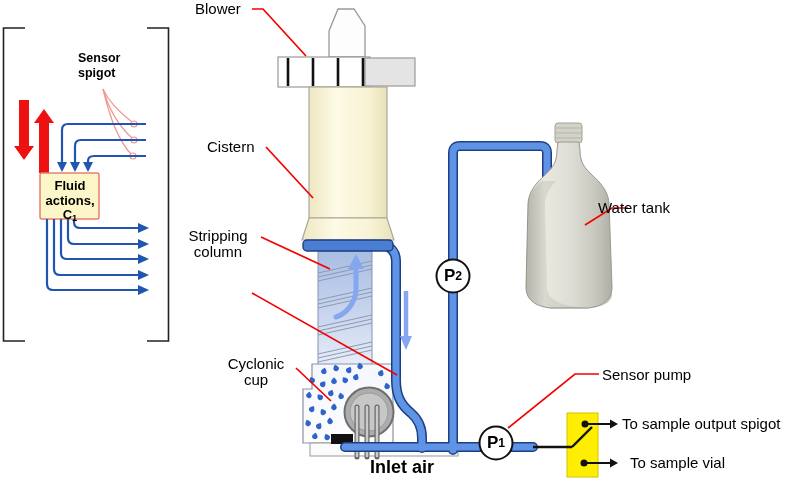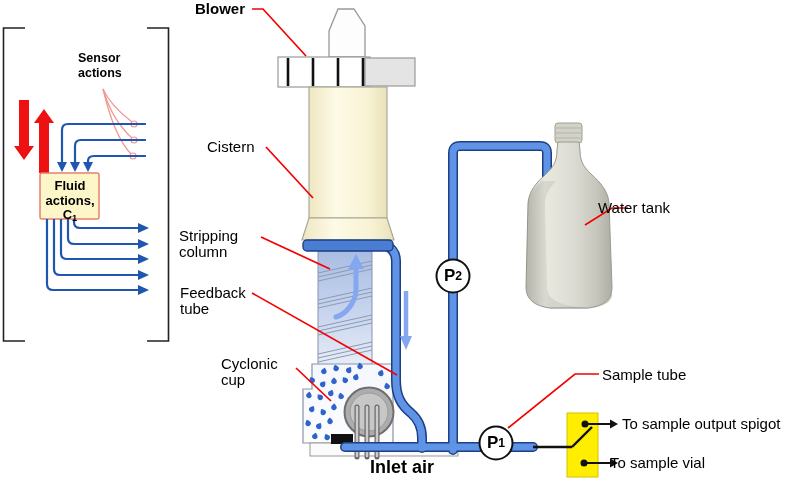--- a/index.html
+++ b/index.html
@@ -2,21 +2,21 @@
 <html><head>
 <meta charset="utf-8">
 <style>
   html,body{margin:0;padding:0;background:#fff;}
   #stage{
     position:relative;width:800px;height:479px;background:#ffffff;overflow:hidden;
     font-family:"Liberation Sans", sans-serif;color:#000;
   }
   #diagram-svg{position:absolute;left:0;top:0;}
   .lbl{position:absolute;font-size:15px;line-height:16px;white-space:nowrap;}
-  .lbl.rt{text-align:left;white-space:normal;}
+  .lbl.rt{text-align:center;white-space:normal;}
   .panel-lbl{position:absolute;font-weight:bold;font-size:12.5px;line-height:14.5px;text-align:left;}
   .gauge-lbl{
     position:absolute;width:34px;height:34px;display:flex;align-items:center;justify-content:center;
     font-weight:bold;font-size:17px;
   }
   .gauge-lbl sub, .ctrl-lbl sub{font-size:0.72em;line-height:0;vertical-align:-0.25em;font-weight:bold;}
   .ctrl-lbl{
     position:absolute;left:40px;top:179px;width:60px;height:40px;
     font-weight:bold;font-size:13px;line-height:14.5px;text-align:center;
   }
@@ -233,47 +233,43 @@
     <path d="M261,237 L330,269"></path>
     <path d="M252,293 L397,375"></path>
     <path d="M296,368 L331,401"></path>
     <path d="M628,208 L612,208 L585,225"></path>
     <path d="M599,374 L575,374 L508,428"></path>
   </g>
 </svg>
 
 <div class="panel-lbl" style="left:78px;top:51px;width:56px;">
   <div>Sensor</div>
-  <div>actions</div>
+  <div>spigot</div>
 </div>
 <div class="ctrl-lbl">
   <div>Fluid</div>
   <div><span>actions, C</span><sub>1</sub></div>
 </div>
 
-<div class="lbl" style="left:195px;top:1px;font-weight:bold;">Blower</div>
+<div class="lbl" style="left:195px;top:1px;">Blower</div>
 <div class="lbl" style="left:207px;top:139px;">Cistern</div>
 <div class="lbl rt" style="left:179px;top:228px;width:78px;">
   <div>Stripping</div>
   <div>column</div>
 </div>
-<div class="lbl rt" style="left:180px;top:285px;width:68px;">
-  <div>Feedback</div>
-  <div>tube</div>
-</div>
 <div class="lbl rt" style="left:221px;top:356px;width:70px;">
   <div>Cyclonic</div>
   <div>cup</div>
 </div>
 <div class="inlet" style="left:333px;top:457px;position:absolute;margin-left:37px;">Inlet air</div>
 
 <div class="lbl" style="left:598px;top:200px;">Water tank</div>
-<div class="lbl" style="left:602px;top:367px;">Sample tube</div>
+<div class="lbl" style="left:602px;top:367px;">Sensor pump</div>
 <div class="lbl" style="left:622px;top:416px;">To sample output spigot</div>
-<div class="lbl" style="left:610px;top:455px;">To sample vial</div>
+<div class="lbl" style="left:630px;top:455px;">To sample vial</div>
 
 <div class="gauge-lbl" style="left:436px;top:259px;">
   <span>P</span>
       <sub>2</sub>
 </div>
 <div class="gauge-lbl" style="left:479px;top:426px;">
   <span>P</span>
       <sub>1</sub>
 </div>
 

